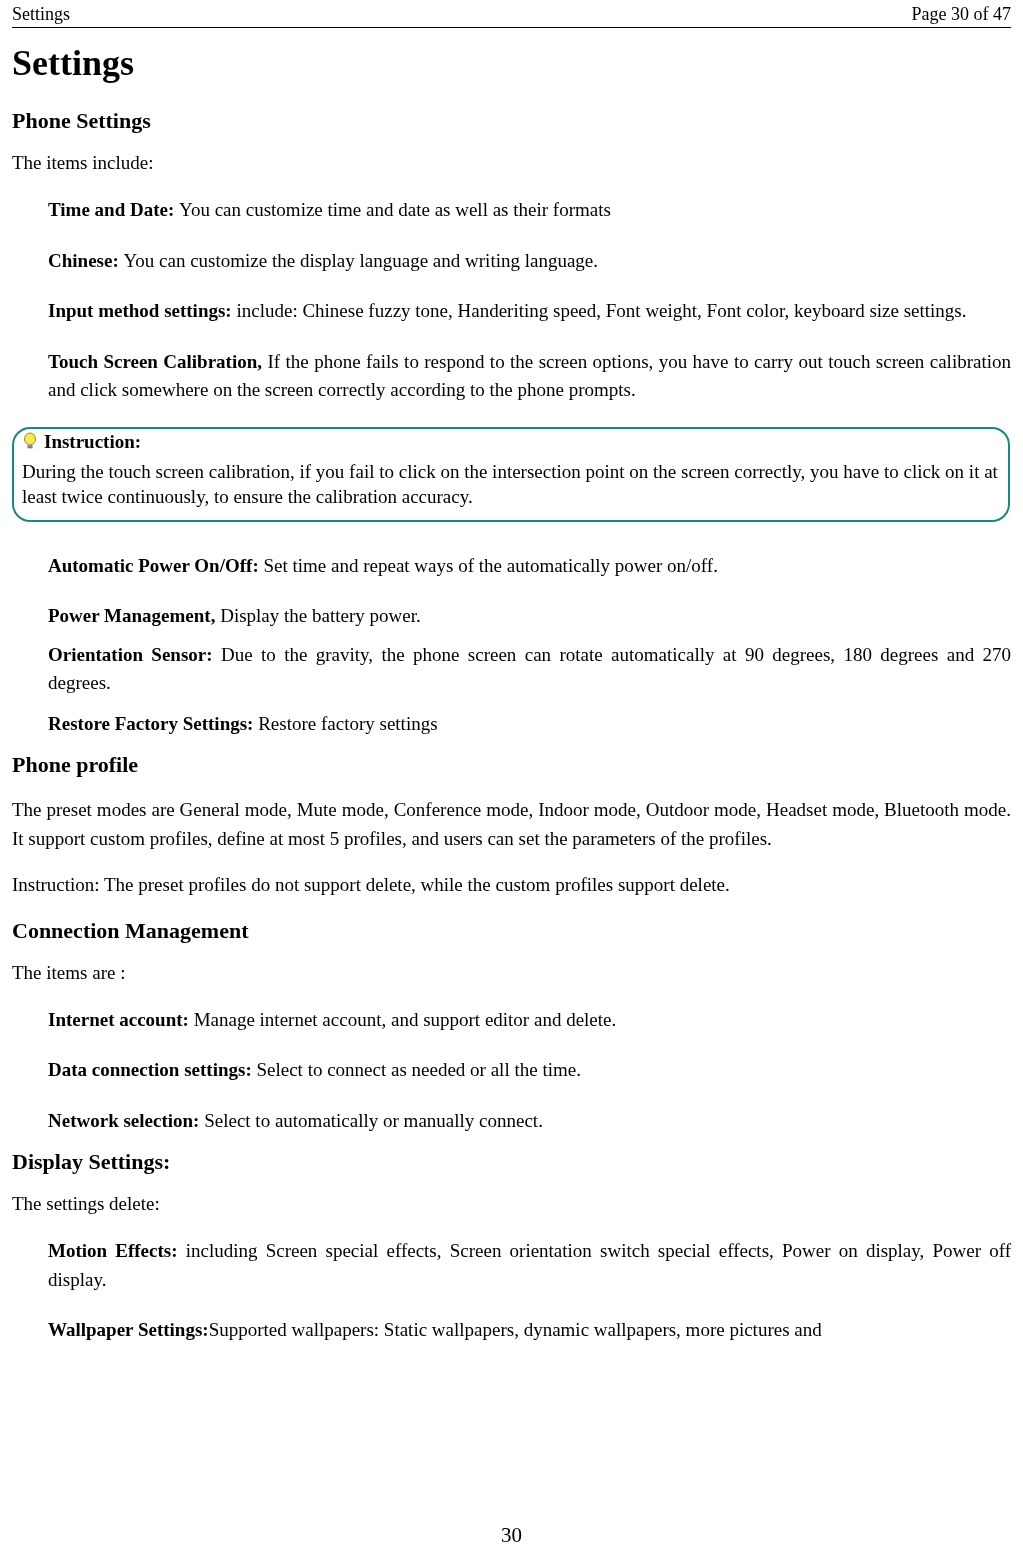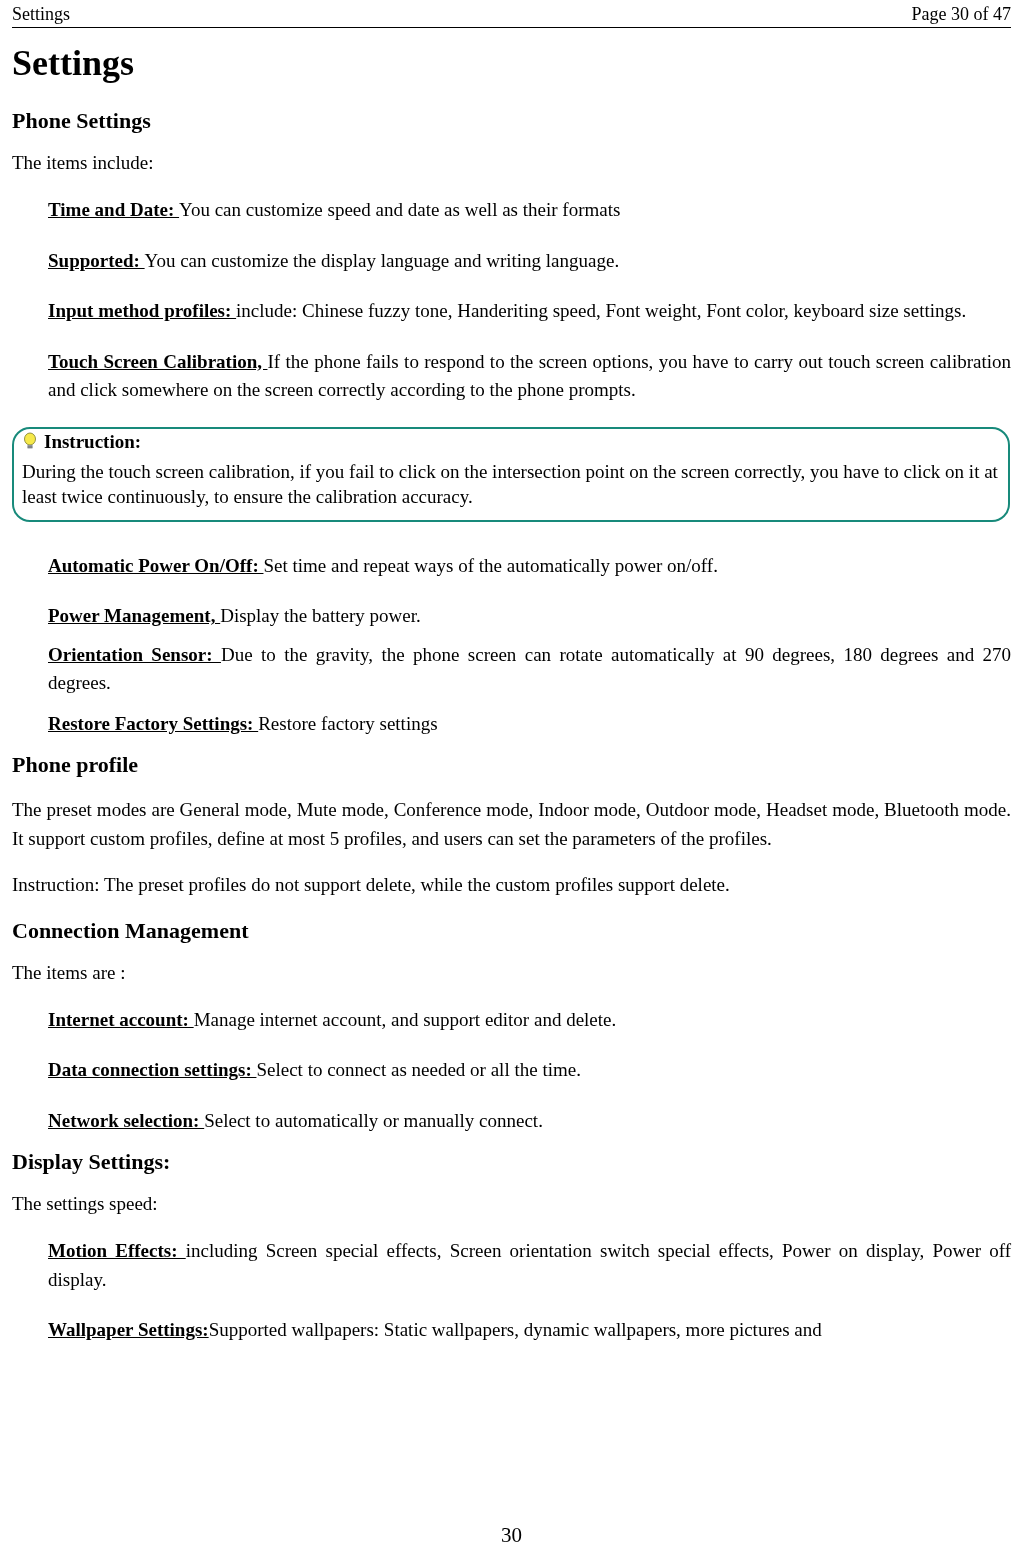--- a/index.html
+++ b/index.html
@@ -34,21 +34,21 @@
     .intro {
       font-size: 19px;
       margin-bottom: 22px;
     }
     .item-block {
       font-size: 19px;
       text-align: justify;
       margin: 0 0 22px 36px;
       line-height: 1.5;
     }
-    .item-block .bold { font-weight: bold; text-decoration: underline; }
+    .item-block .bold { font-weight: bold; }
     .instruction-box {
       border: 2.5px solid #188a7b;
       border-radius: 18px;
       padding: 2px 8px 10px 8px;
       margin: 6px 1px 30px 0;
       position: relative;
     }
     .instruction-title-row {
       display: flex;
       align-items: center;
@@ -89,23 +89,23 @@
 <div class="header-row">
   <span>Settings</span>
   <span>Page 30 of 47</span>
 </div>
 
 <h1>Settings</h1>
 
 <h2>Phone Settings</h2>
 <p class="intro">The items include:</p>
 
-<p class="item-block"><span class="bold">Time and Date: </span><span>You can customize speed and date as well as their formats</span></p>
-<p class="item-block"><span class="bold">Supported: </span><span>You can customize the display language and writing language.</span></p>
-<p class="item-block"><span class="bold">Input method profiles: </span><span>include: Chinese fuzzy tone, Handeriting speed, Font weight, Font color, keyboard size settings.</span></p>
+<p class="item-block"><span class="bold">Time and Date: </span><span>You can customize time and date as well as their formats</span></p>
+<p class="item-block"><span class="bold">Chinese: </span><span>You can customize the display language and writing language.</span></p>
+<p class="item-block"><span class="bold">Input method settings: </span><span>include: Chinese fuzzy tone, Handeriting speed, Font weight, Font color, keyboard size settings.</span></p>
 <p class="item-block"><span class="bold">Touch Screen Calibration, </span><span>If the phone fails to respond to the screen options, you have to carry out touch screen calibration and click somewhere on the screen correctly according to the phone prompts.</span></p>
 
 <div class="instruction-box">
   <div class="instruction-title-row">
     <span class="lightbulb">
       <svg viewBox="0 0 16 20" width="16" height="20">
         <ellipse cx="8" cy="7" rx="5.5" ry="6" fill="#f6e94a" stroke="#7a7a2a" stroke-width="0.8"></ellipse>
         <rect x="5.5" y="13" width="5" height="3.5" fill="#9aa0a6"></rect>
         <line x1="5.5" y1="14.2" x2="10.5" y2="14.2" stroke="#666" stroke-width="0.6"></line>
         <line x1="5.5" y1="15.4" x2="10.5" y2="15.4" stroke="#666" stroke-width="0.6"></line>
@@ -125,17 +125,17 @@
 <p class="para">The preset modes are General mode, Mute mode, Conference mode, Indoor mode, Outdoor mode, Headset mode, Bluetooth mode. It support custom profiles, define at most 5 profiles, and users can set the parameters of the profiles.</p>
 <p class="para">Instruction: The preset profiles do not support delete, while the custom profiles support delete.</p>
 
 <h2>Connection Management</h2>
 <p class="intro">The items are :</p>
 <p class="item-block"><span class="bold">Internet account: </span><span>Manage internet account, and support editor and delete.</span></p>
 <p class="item-block"><span class="bold">Data connection settings: </span><span>Select to connect as needed or all the time.</span></p>
 <p class="item-block" style="margin-bottom:14px;"><span class="bold">Network selection: </span><span>Select to automatically or manually connect.</span></p>
 
 <h2>Display Settings:</h2>
-<p class="intro">The settings speed:</p>
+<p class="intro">The settings delete:</p>
 <p class="item-block"><span class="bold">Motion Effects: </span><span>including Screen special effects, Screen orientation switch special effects, Power on display, Power off display.</span></p>
 <p class="item-block" style="margin-bottom:0;"><span class="bold">Wallpaper Settings:</span><span>Supported wallpapers: Static wallpapers, dynamic wallpapers, more pictures and</span></p>
 
 <div class="footer-pn">30</div>
 
 </body></html>

